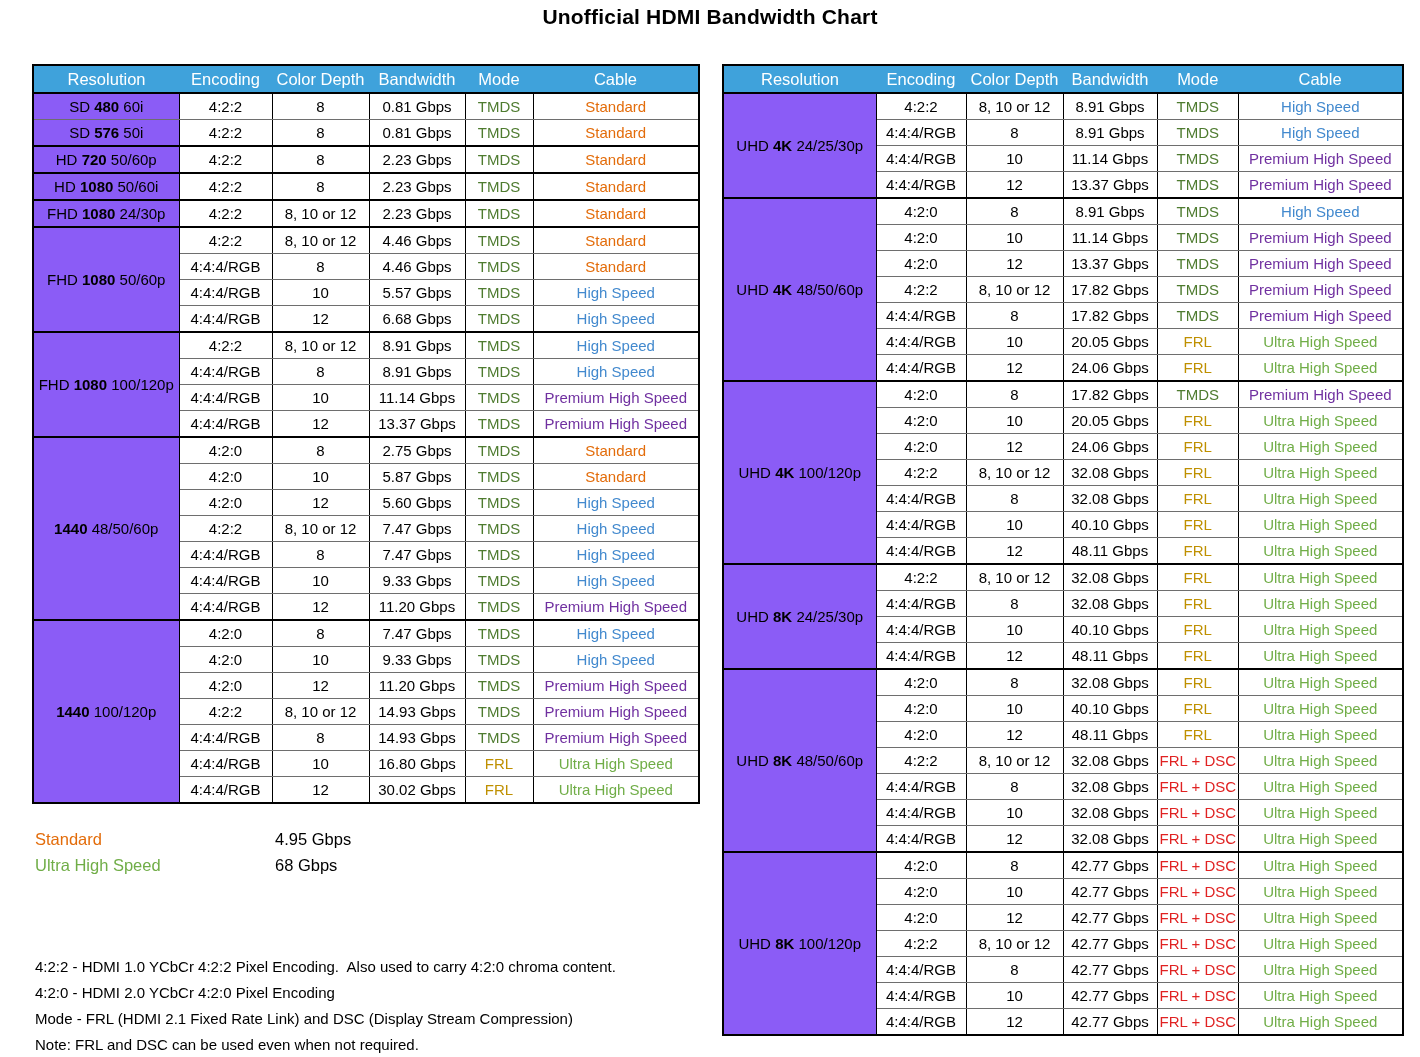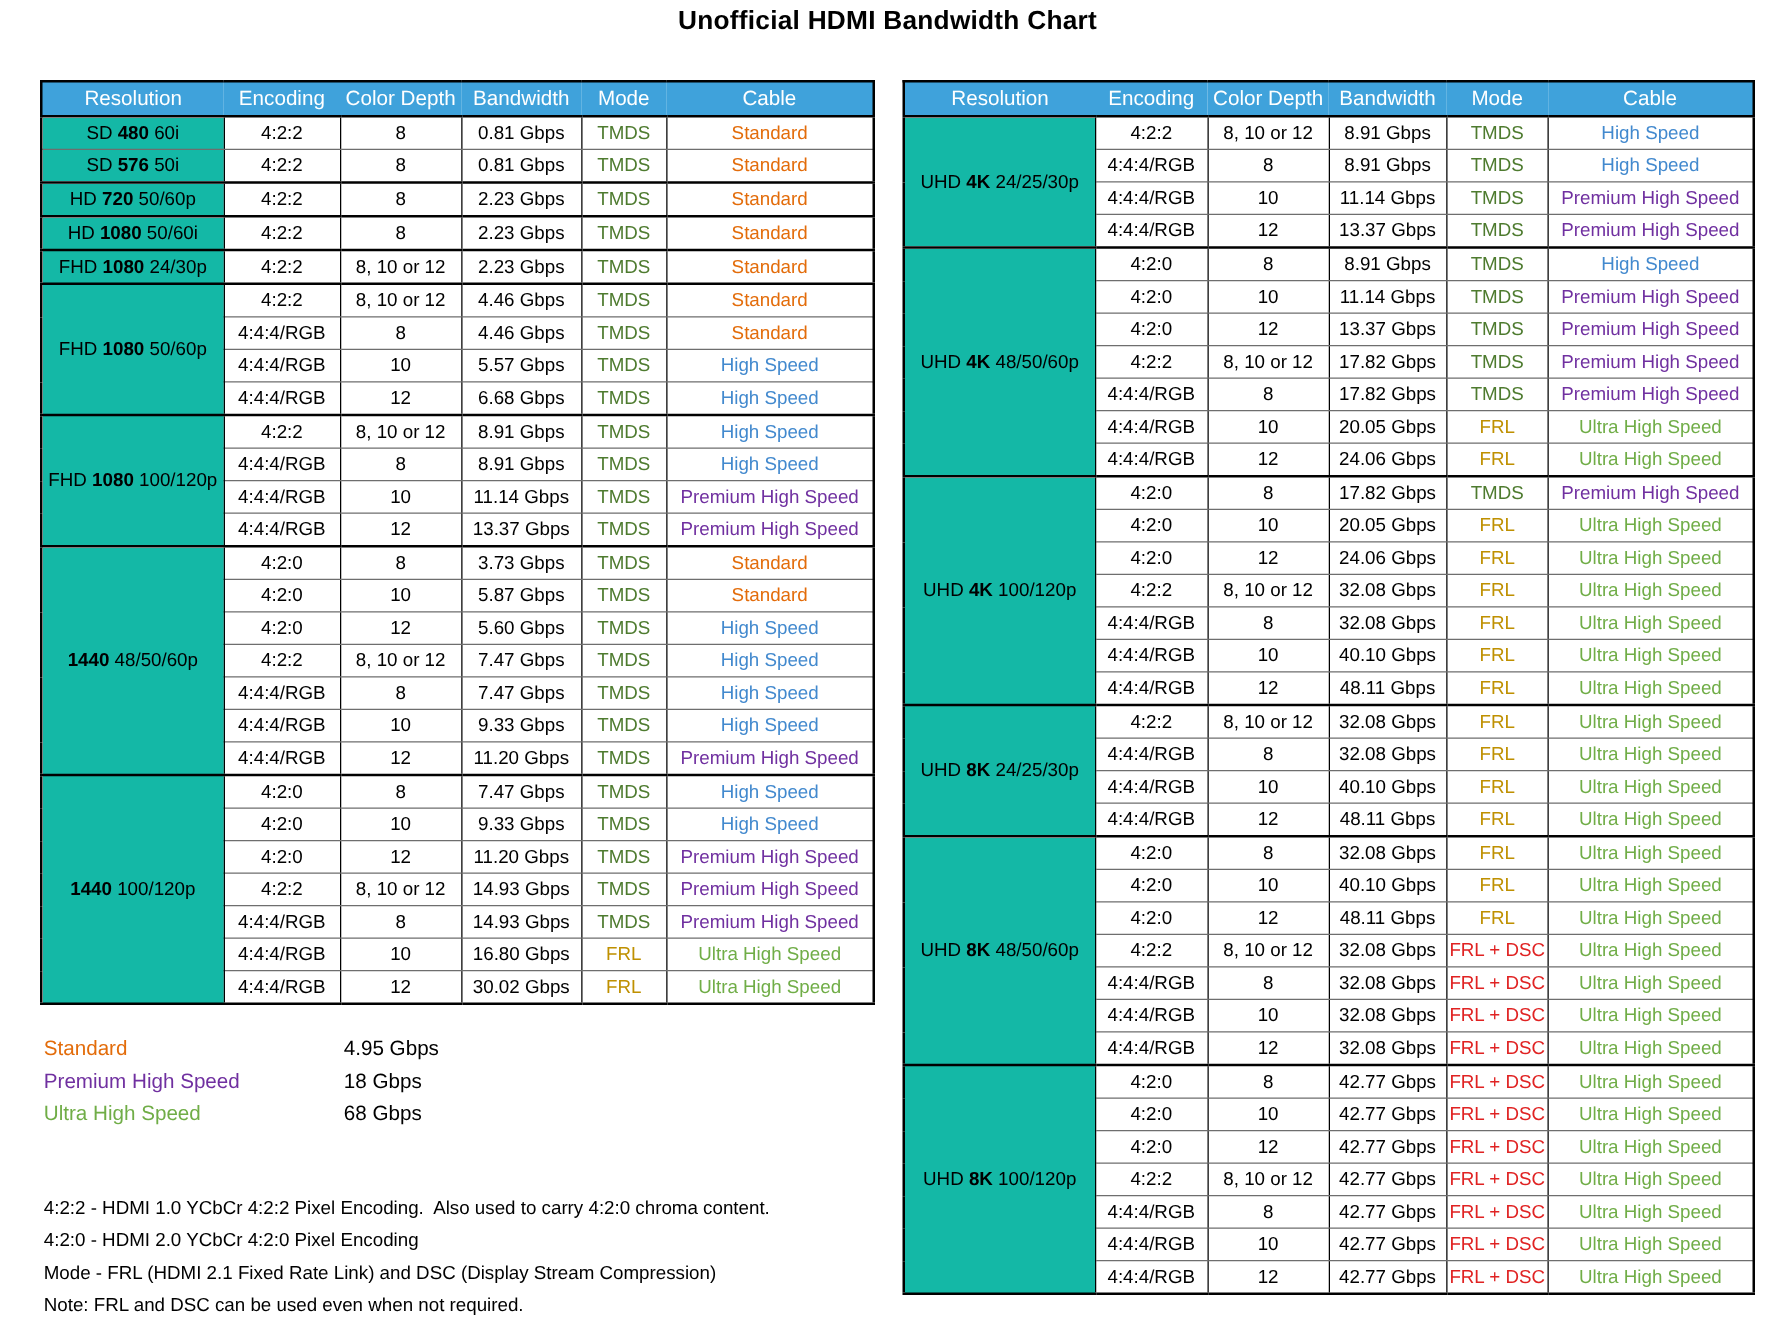--- a/index.html
+++ b/index.html
@@ -5,21 +5,21 @@
   html,body{margin:0;padding:0;background:#fff;}
   body{width:1420px;height:1057px;position:relative;font-family:"Liberation Sans",sans-serif;color:#000;}
   .title{position:absolute;top:5px;left:0;width:100%;text-align:center;font-size:21px;font-weight:bold;letter-spacing:.2px;}
   table.bw-table{position:absolute;border-collapse:collapse;table-layout:fixed;font-size:15px;border:2.5px solid #000;background:#fff;}
   #table-left{left:32px;top:64px;}
   #table-right{left:722px;top:64px;}
   .bw-table th{background:#3FA2DB;color:#fff;font-weight:400;font-size:16.5px;height:26px;padding:0;text-align:center;border-bottom:2.5px solid #000;}
   .bw-table td{height:25px;padding:0 2px;text-align:center;vertical-align:middle;border-left:1.5px solid #000;border-right:1.5px solid #000;border-bottom:1px solid #6e6e6e;white-space:nowrap;overflow:hidden;}
   .bw-table tr.block-end td{border-bottom:2.5px solid #000;}
   .bw-table td.res-span{border-bottom:2.5px solid #000;}
-  .bw-table td.res{background:#14b8a6;}
+  .bw-table td.res{background:#8b5cf6;}
   .legend{position:absolute;left:35px;top:826px;font-size:16.5px;}
   .legend-row{height:26px;line-height:26px;}
   .legend-name{display:inline-block;width:240px;}
   .legend-value{color:#000;}
   .notes{position:absolute;left:35px;top:954px;font-size:15px;}
   .note-line{height:26px;line-height:26px;white-space:pre;}
 </style>
 </head>
 <body>
 
@@ -140,21 +140,21 @@
           <td>4:4:4/RGB</td>
           <td>12</td>
           <td>13.37 Gbps</td>
           <td style="color: rgb(78, 123, 47);">TMDS</td>
           <td style="color: rgb(112, 48, 160);">Premium High Speed</td>
         </tr>
         <tr>
           <td class="res res-span" rowspan="7"><b>1440</b> 48/50/60p</td>
           <td>4:2:0</td>
           <td>8</td>
-          <td>3.73 Gbps</td>
+          <td>2.75 Gbps</td>
           <td style="color: rgb(78, 123, 47);">TMDS</td>
           <td style="color: rgb(227, 108, 10);">Standard</td>
         </tr>
         <tr>
           <td>4:2:0</td>
           <td>10</td>
           <td>5.87 Gbps</td>
           <td style="color: rgb(78, 123, 47);">TMDS</td>
           <td style="color: rgb(227, 108, 10);">Standard</td>
         </tr>
@@ -520,21 +520,20 @@
           <td>4:4:4/RGB</td>
           <td>12</td>
           <td>42.77 Gbps</td>
           <td style="color: rgb(224, 34, 34);">FRL + DSC</td>
           <td style="color: rgb(112, 173, 71);">Ultra High Speed</td>
         </tr>
       </tbody>
     </table>
   <div class="legend" id="legend">
       <div class="legend-row"><span class="legend-name" style="color: rgb(227, 108, 10);">Standard</span><span class="legend-value">4.95 Gbps</span></div>
-      <div class="legend-row"><span class="legend-name" style="color: rgb(112, 48, 160);">Premium High Speed</span><span class="legend-value">18 Gbps</span></div>
       <div class="legend-row"><span class="legend-name" style="color: rgb(112, 173, 71);">Ultra High Speed</span><span class="legend-value">68 Gbps</span></div>
     </div>
   <div class="notes" id="notes">
       <div class="note-line">4:2:2 - HDMI 1.0 YCbCr 4:2:2 Pixel Encoding.  Also used to carry 4:2:0 chroma content.</div>
       <div class="note-line">4:2:0 - HDMI 2.0 YCbCr 4:2:0 Pixel Encoding</div>
       <div class="note-line">Mode - FRL (HDMI 2.1 Fixed Rate Link) and DSC (Display Stream Compression)</div>
       <div class="note-line">Note: FRL and DSC can be used even when not required.</div>
     </div>
 </div>
 

